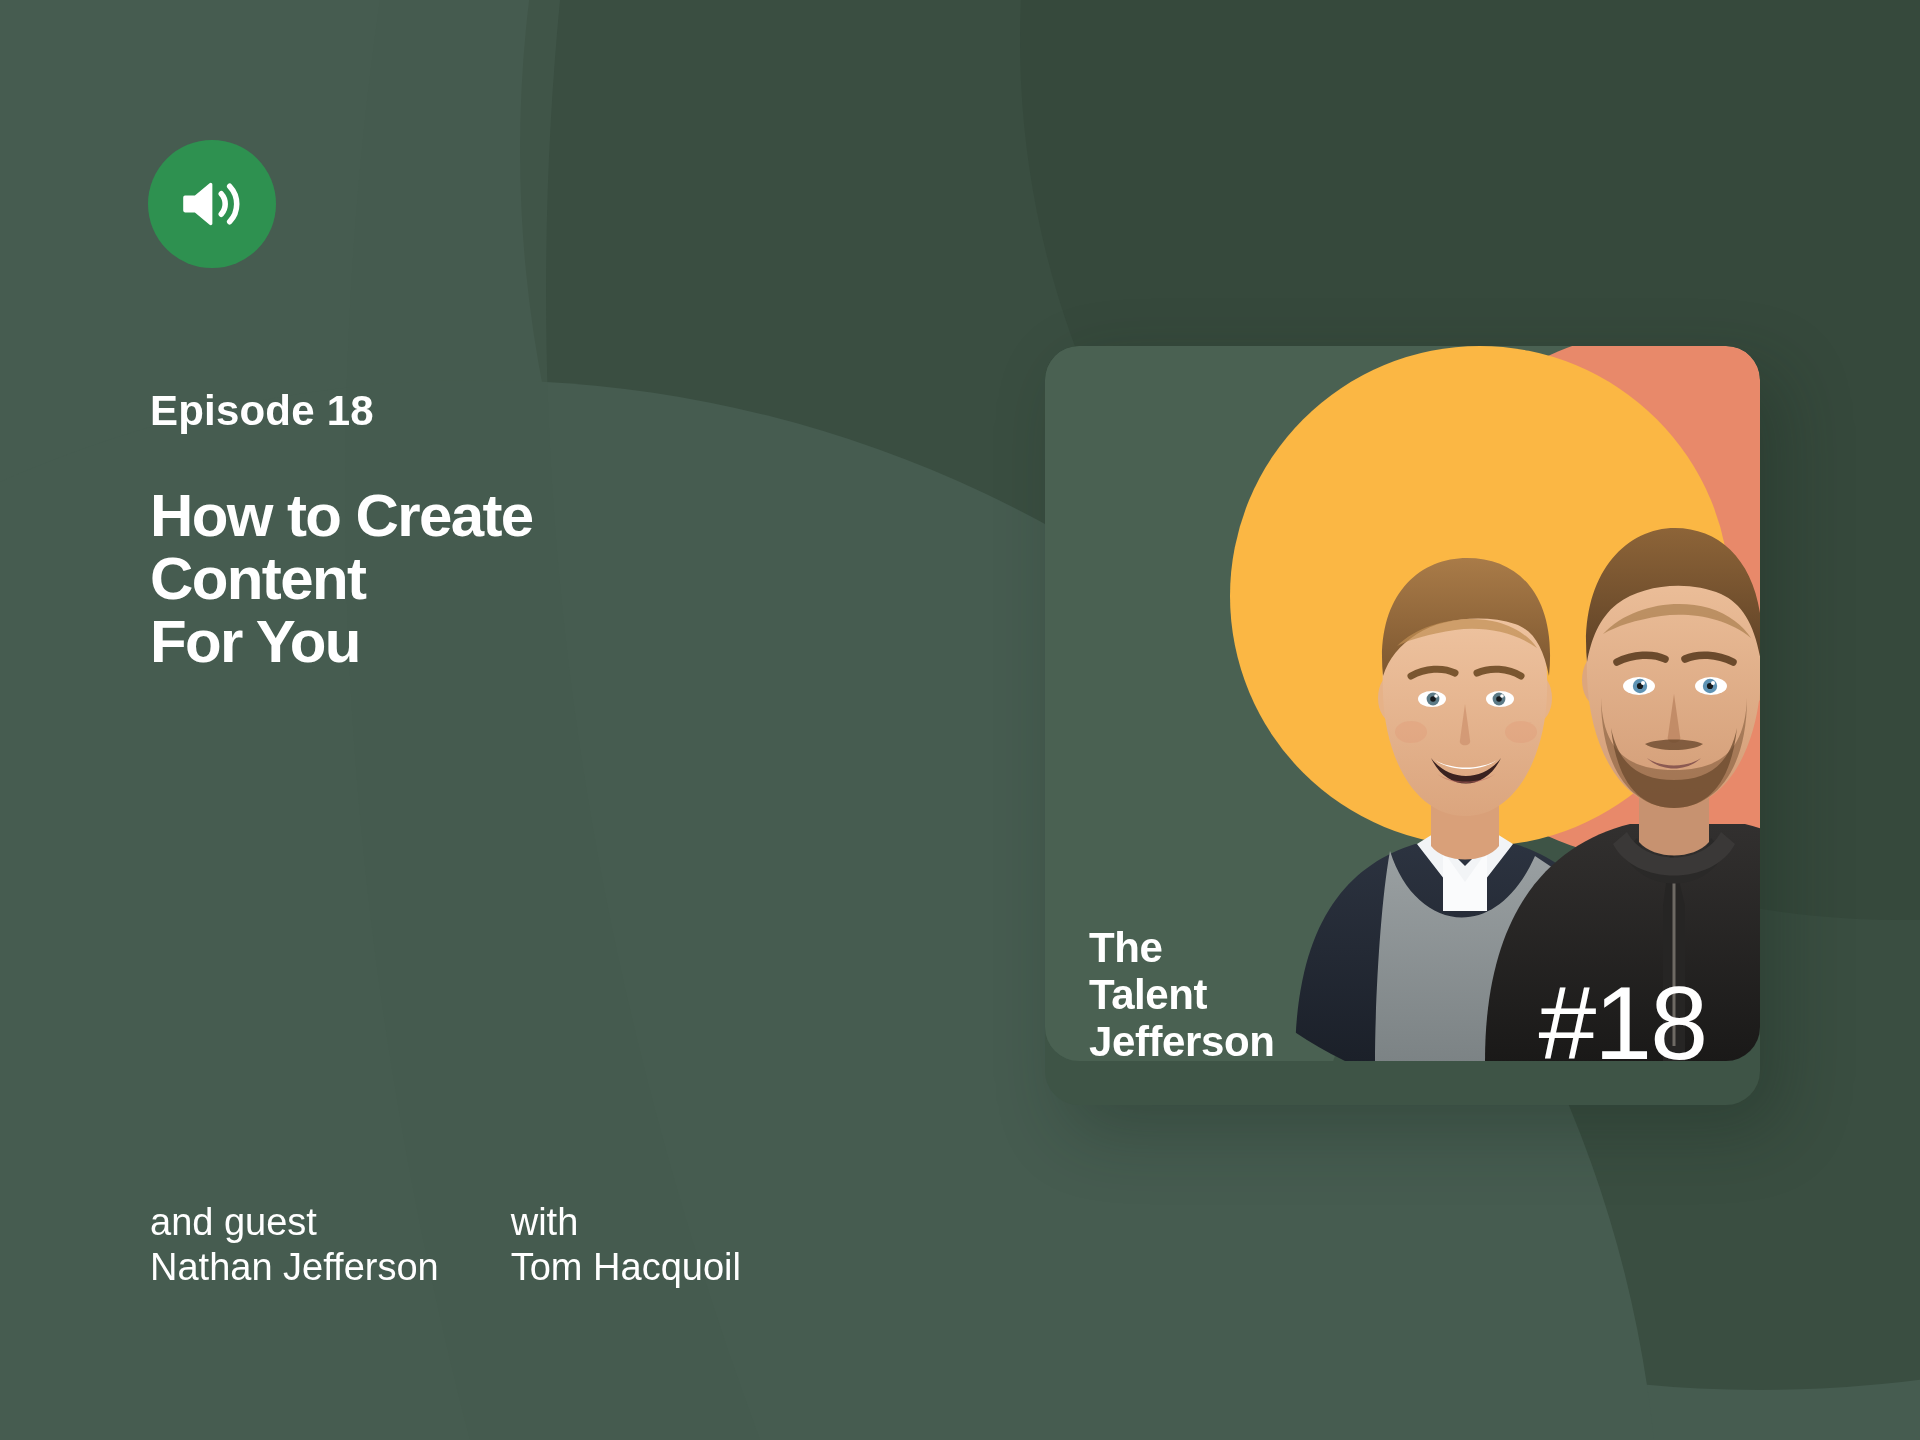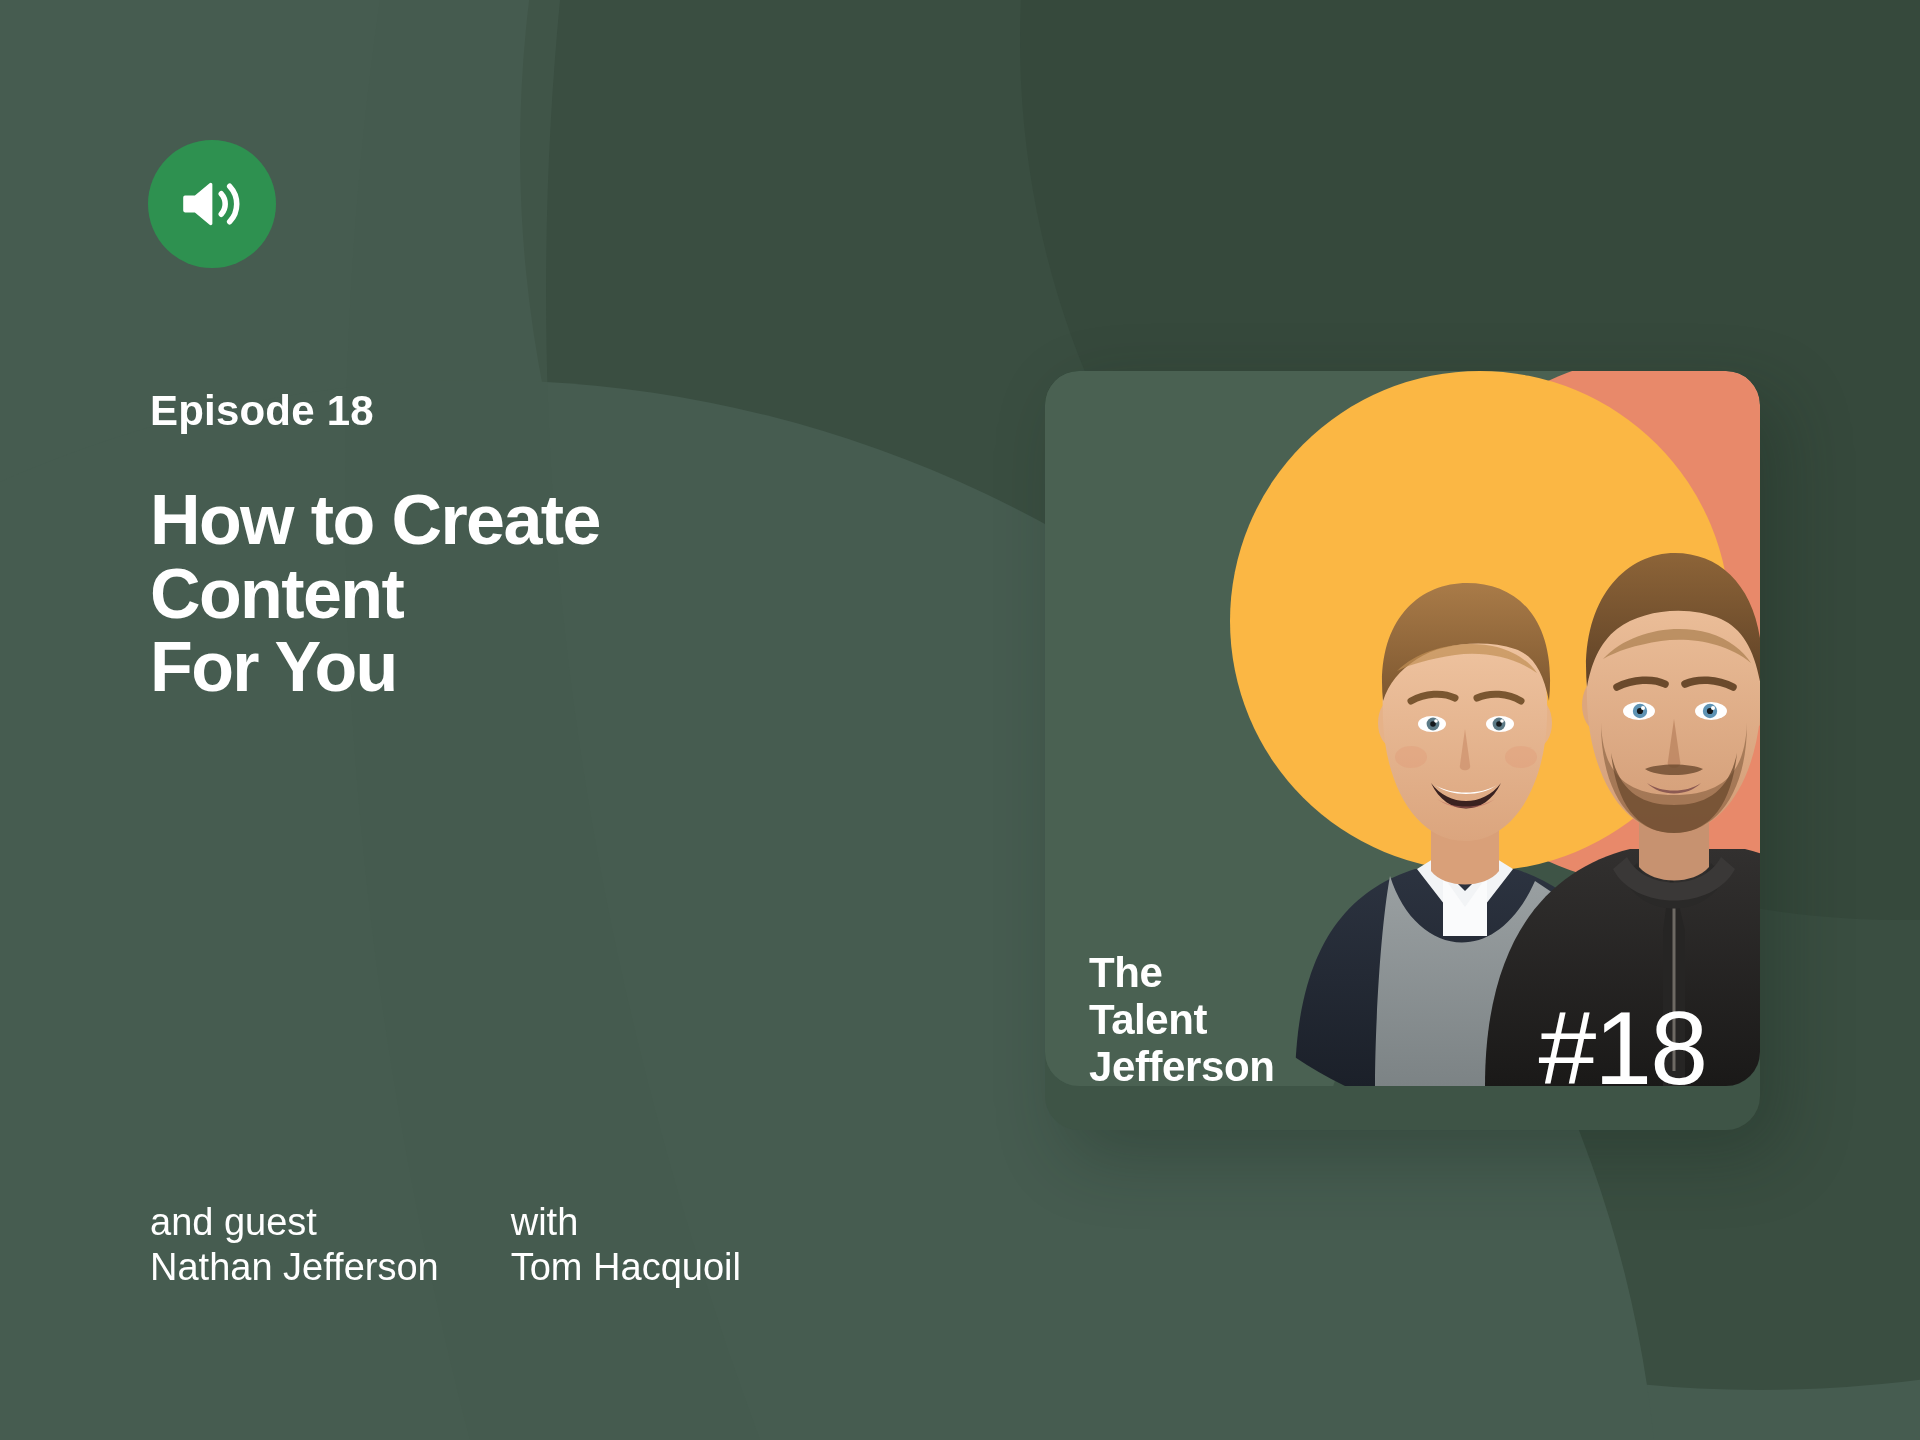--- a/index.html
+++ b/index.html
@@ -27,39 +27,39 @@
   #left { position:absolute; left:150px; top:390px; z-index:5; width:790px; }
 
   #eplabel {
     color:#FFFFFF; font-size:42px; font-weight:700;
     letter-spacing:.2px; line-height:1;
   }
 
   #title {
     margin-top:52px;
     color:#FFFFFF;
-    font-size:70px;
+    font-size:60px;
     font-weight:700;
     line-height:1.05;
     letter-spacing:-1.6px;
   }
   #title .tl { display:block; white-space:nowrap; }
 
   #credits {
     position:absolute; left:150px; top:1200px; z-index:5;
     display:flex; gap:72px;
   }
   .credit-col { color:#FFFFFF; }
   .credit-role { font-size:38px; font-weight:500; line-height:1.18; }
   .credit-name { font-size:38px; font-weight:500; line-height:1.18; }
 
   
   #card {
     position:absolute;
-    left:1045px; top:371px;
+    left:1045px; top:346px;
     width:715px; height:759px;
     border-radius:34px;
     overflow:hidden;
     background:#3E5446;
     z-index:4;
     box-shadow: 22px 26px 70px rgba(20,36,26,.30);
   }
   #cardArt { position:absolute; inset:0; }
   #cardTextWrap {
     position:absolute; left:0; bottom:0; width:100%;

